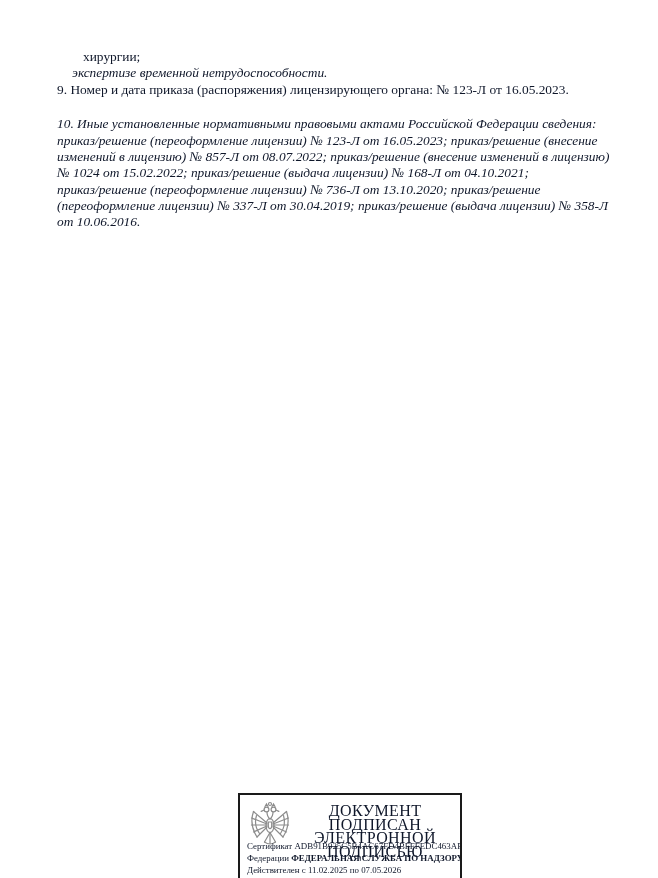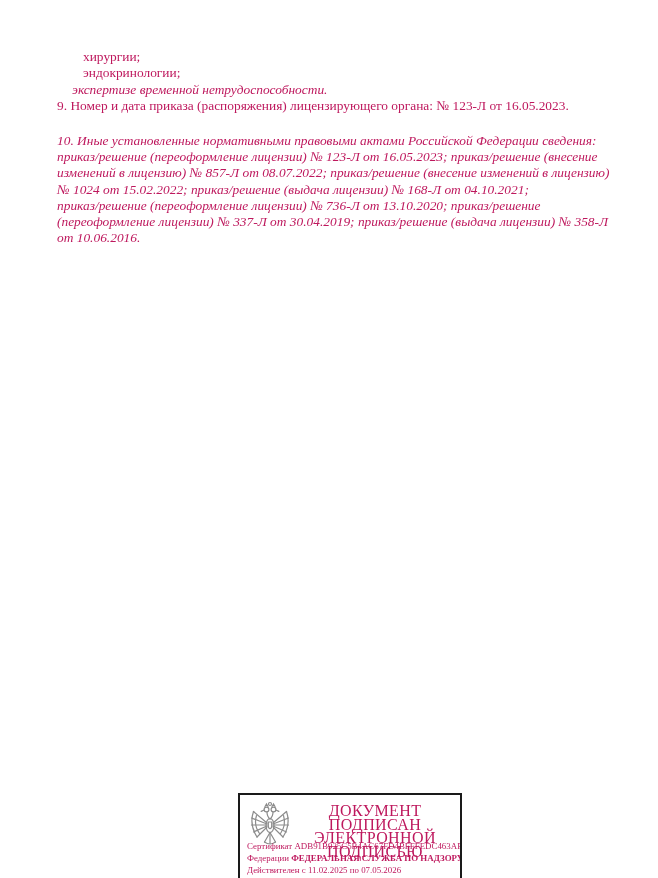--- a/index.html
+++ b/index.html
@@ -4,21 +4,21 @@
 <style>
   html, body { margin: 0; padding: 0; }
   body { background: #e8e8e8; }
   .page {
     position: relative;
     width: 658px;
     height: 878px;
     background: #ffffff;
     overflow: hidden;
     font-family: "Liberation Serif", "DejaVu Serif", serif;
-    color: #be185d;
+    color: #0f172a;
   }
   .body-text {
     position: absolute;
     left: 57px;
     top: 49px;
     width: 580px;
     font-size: 13.4px;
     line-height: 16.3px;
   }
   .line, .para {
@@ -73,21 +73,20 @@
   }
   .stamp-line .bold { font-weight: bold; }
 </style>
 </head>
 <body>
 
 <div class="page">
 
   <div class="body-text">
     <div class="line indent2">хирургии;</div>
-    <div class="line indent2">эндокринологии;</div>
     <div class="line indent1">экспертизе временной нетрудоспособности.</div>
     <p class="para gap-lg">9. Номер и дата приказа (распоряжения) лицензирующего органа: № 123-Л от 16.05.2023.</p>
     <p class="para gap">10. Иные установленные нормативными правовыми актами Российской Федерации сведения:
 приказ/решение (переоформление лицензии) № 123-Л от 16.05.2023; приказ/решение (внесение
 изменений в лицензию) № 857-Л от 08.07.2022; приказ/решение (внесение изменений в лицензию)
 № 1024 от 15.02.2022; приказ/решение (выдача лицензии) № 168-Л от 04.10.2021;
 приказ/решение (переоформление лицензии) № 736-Л от 13.10.2020; приказ/решение
 (переоформление лицензии) № 337-Л от 30.04.2019; приказ/решение (выдача лицензии) № 358-Л
 от 10.06.2016.</p>
   </div>

